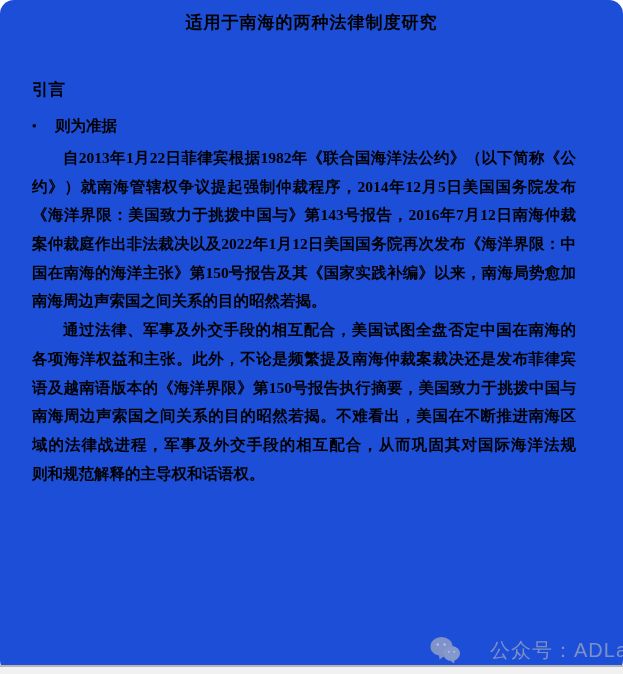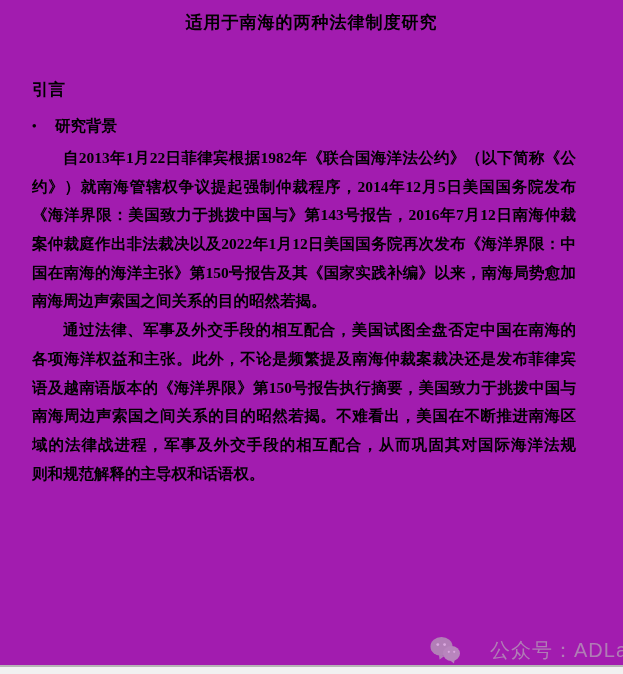--- a/index.html
+++ b/index.html
@@ -3,21 +3,21 @@
 <meta charset="utf-8">
 <style>
   html,body{margin:0;padding:0;}
   body{
     width:623px;height:674px;position:relative;overflow:hidden;
     background:#ffffff;
     font-family:"Liberation Serif","DejaVu Serif",serif;
     color:#000000;
   }
   .page{
-    position:absolute;inset:0;background:#a21caf;z-index:1;
+    position:absolute;inset:0;background:#1d4ed8;z-index:1;border-radius:14px;
   }
   .doc-title{
     margin-top:12px;
     text-align:center;
     font-size:17px;
     font-weight:bold;
     letter-spacing:1px;
     line-height:22px;
   }
   .content{
@@ -88,21 +88,21 @@
 <div class="page">
 
   <div class="doc-title">适用于南海的两种法律制度研究</div>
 
   <div class="content">
 
     <div class="section-heading">引言</div>
 
     <div class="bullet-line">
       <span class="bullet-glyph">•</span>
-      <span>研究背景</span>
+      <span>则为准据</span>
     </div>
 
     <div class="body-text">
 
       <div class="para">
         <div class="line first">自2013年1月22日菲律宾根据1982年《联合国海洋法公约》（以下简称《公</div>
         <div class="line">约》）就南海管辖权争议提起强制仲裁程序，2014年12月5日美国国务院发布</div>
         <div class="line">《海洋界限：美国致力于挑拨中国与》第143号报告，2016年7月12日南海仲裁</div>
         <div class="line">案仲裁庭作出非法裁决以及2022年1月12日美国国务院再次发布《海洋界限：中</div>
         <div class="line">国在南海的海洋主张》第150号报告及其《国家实践补编》以来，南海局势愈加</div>

